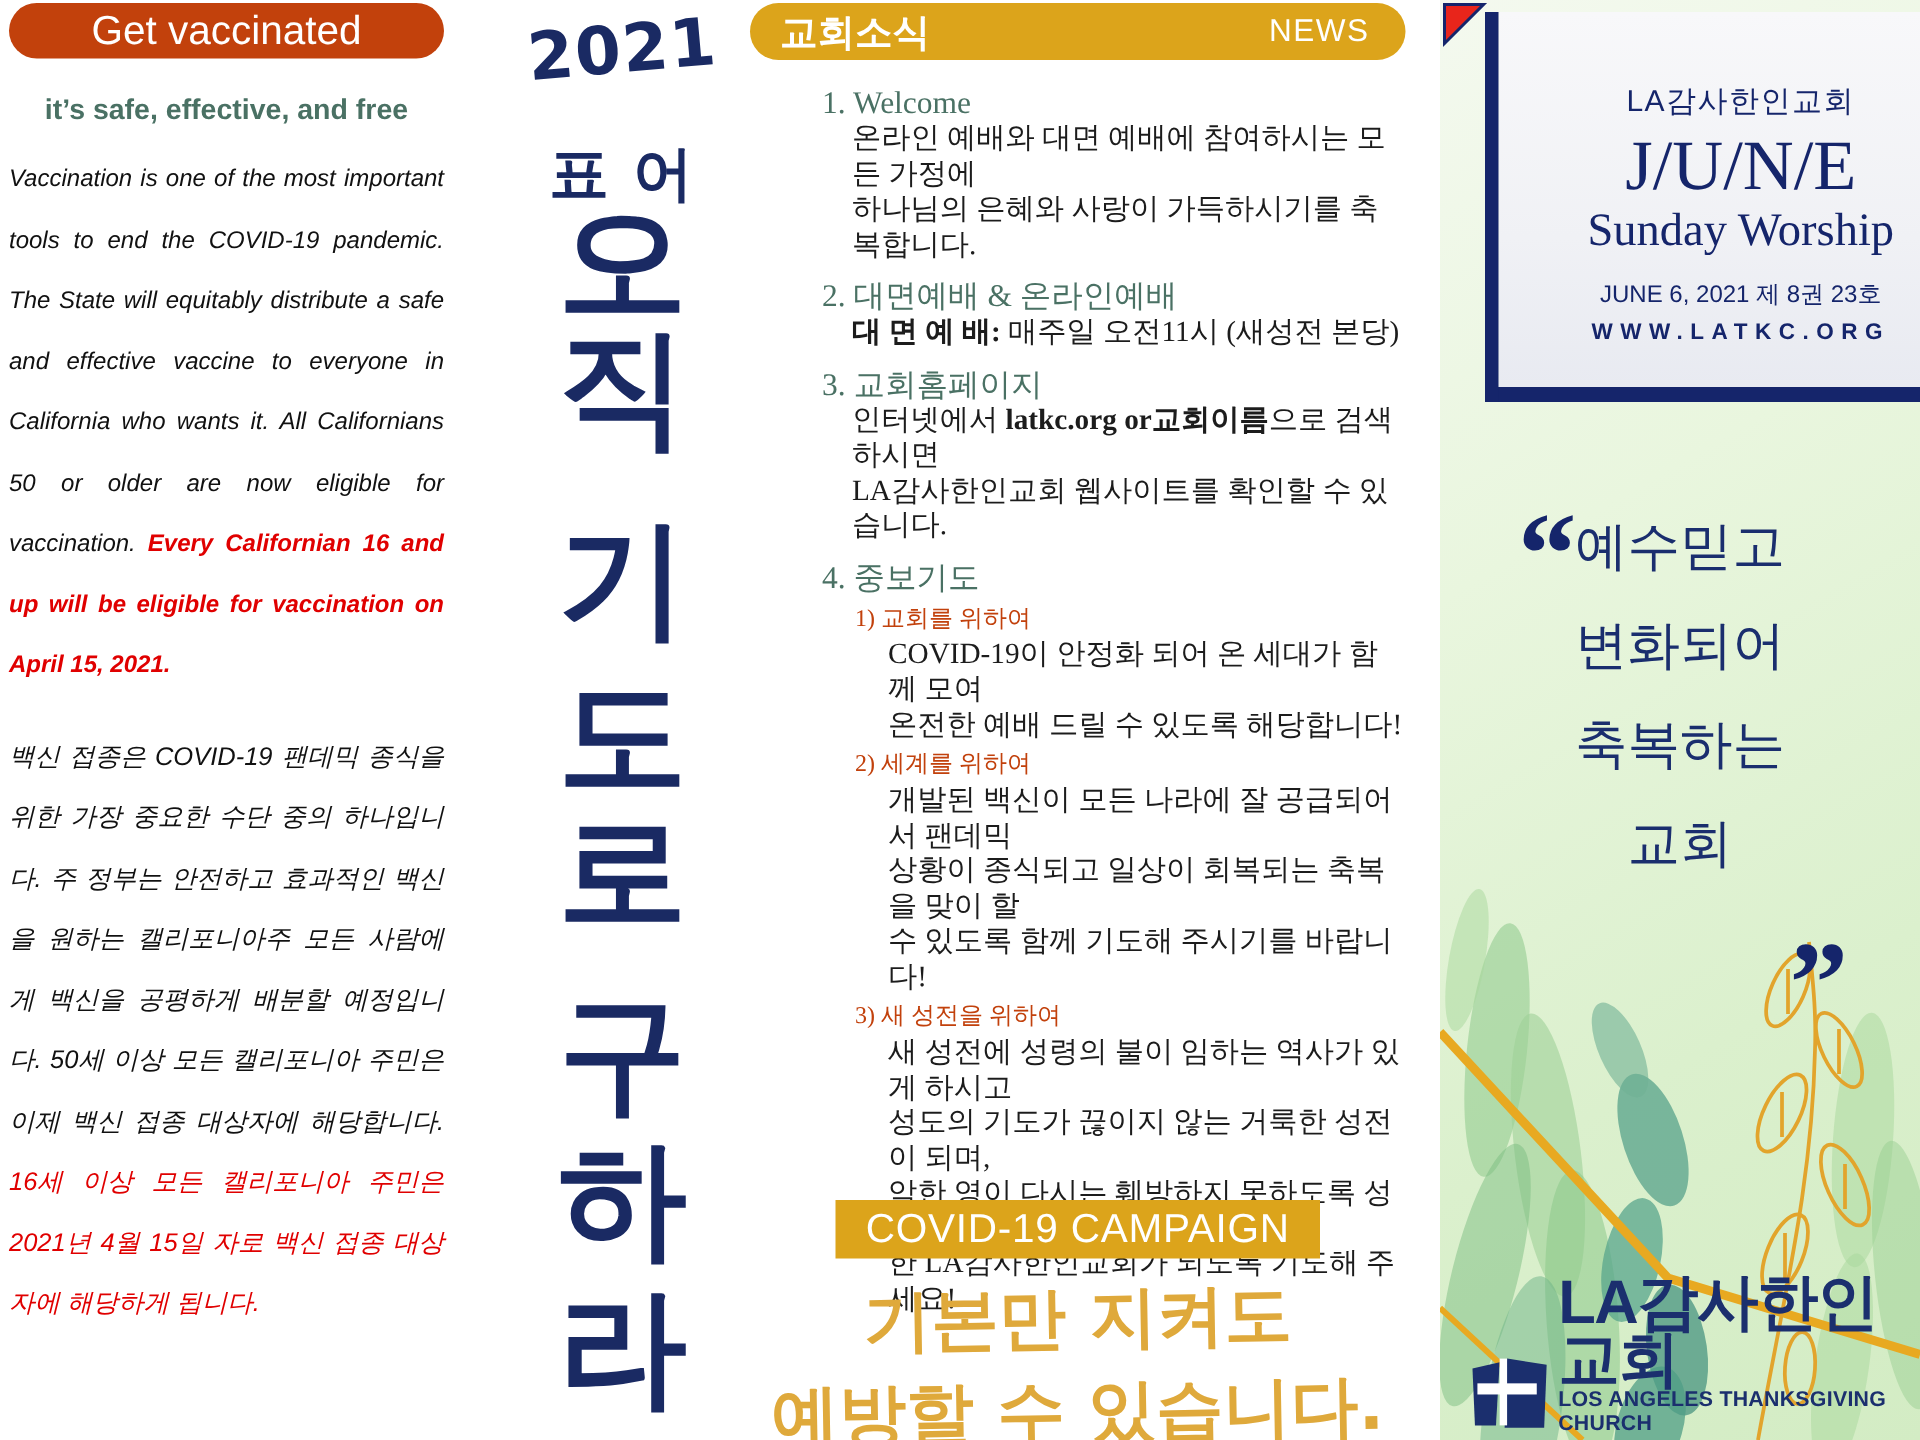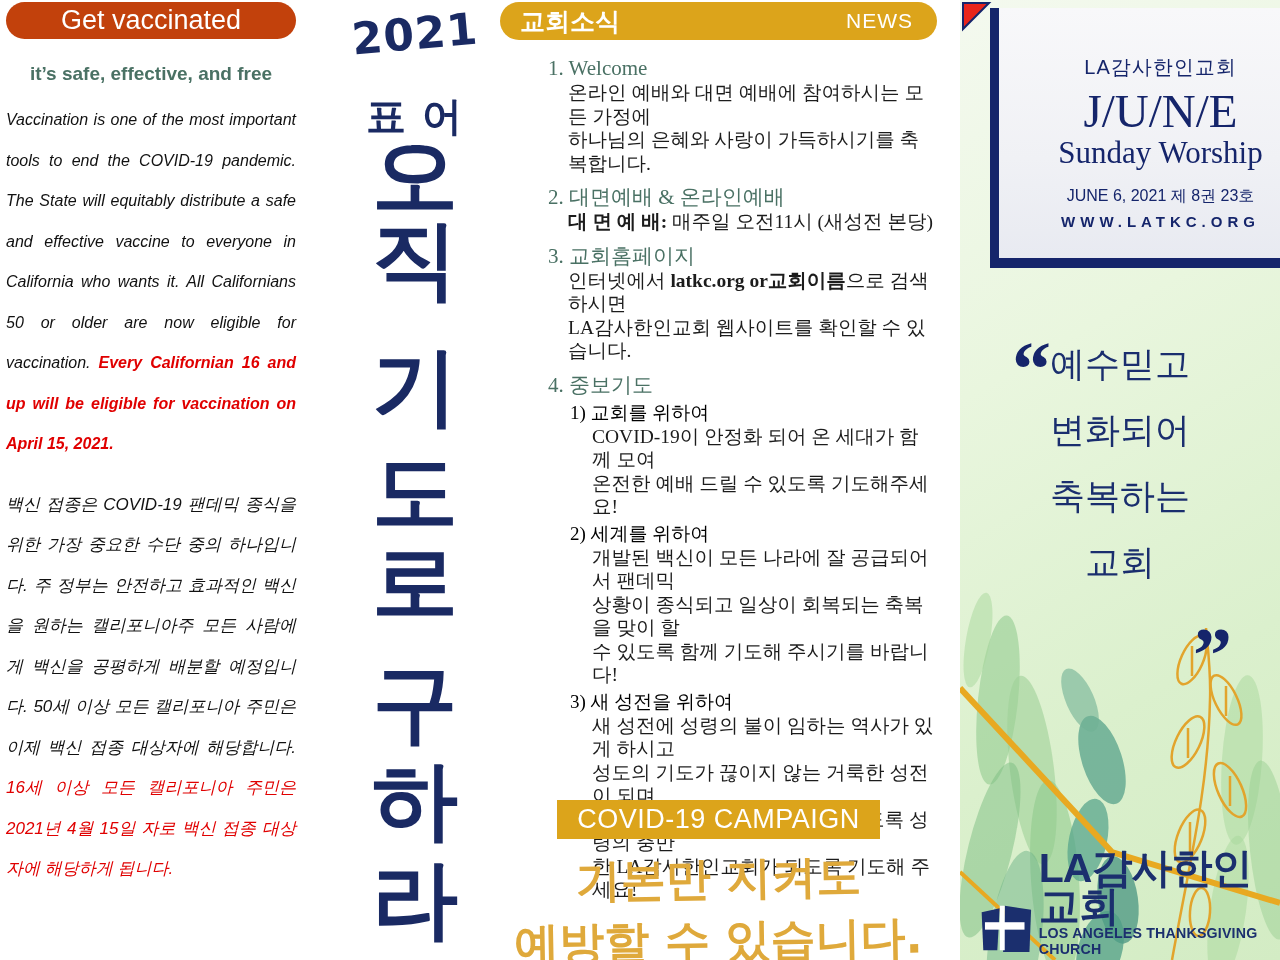--- a/index.html
+++ b/index.html
@@ -29,21 +29,21 @@
 
   
   .panel-news{position:absolute;left:500px;top:2px;width:437px;}
   .pill-news{background:#DCA41B;border-radius:19px;height:38px;display:flex;
              justify-content:space-between;align-items:center;padding:0 24px 0 20px;box-sizing:border-box;}
   .pill-news .hk{color:#fff;font-weight:bold;font-size:25px;}
   .pill-news .he{color:#fff;font-size:21px;letter-spacing:1px;}
   .news-list{margin-top:16px;font-family:"Liberation Serif","DejaVu Serif",serif;margin-left:48px;}
   .n-title{color:#4A7164;font-size:21px;margin-top:10px;line-height:25px;}
   .n-body{color:#1c1c1c;font-size:19.5px;line-height:23.5px;padding-left:20px;}
-  .n-sub-title{color:#000000;font-size:19px;line-height:24px;padding-left:22px;margin-top:3px;font-family:Liberation Serif, serif;}
+  .n-sub-title{color:#c2410c;font-size:16px;line-height:24px;padding-left:22px;margin-top:3px;font-family:Liberation Serif, serif;}
   .n-sub-body{color:#1c1c1c;font-size:19.5px;line-height:23.5px;padding-left:44px;}
   .n-body b,.n-sub-body b{font-weight:bold;}
 
   
   .campaign{position:absolute;left:500px;top:800px;width:437px;text-align:center;}
   .campaign-badge{display:inline-block;background:#DCA41B;color:#ffffff;font-weight:normal;
                   font-size:27px;padding:4px 20px;letter-spacing:0.5px;}
   .campaign-l1{color:#DFA93B;font-weight:bold;font-size:45px;margin-top:10px;
                font-family:"DejaVu Sans",sans-serif;transform:rotate(-1deg);}
   .campaign-l2{color:#DFA93B;font-weight:bold;font-size:45px;margin-top:2px;
@@ -115,21 +115,21 @@
     <div class="n-title">2. 대면예배 &amp; 온라인예배</div>
     <div class="n-body"><b>대 면 예 배:</b><span> 매주일 오전11시   (새성전 본당)</span></div>
 
     <div class="n-title">3. 교회홈페이지</div>
     <div class="n-body"><span>인터넷에서 </span><b>latkc.org or교회이름</b><span>으로 검색하시면</span></div>
     <div class="n-body">LA감사한인교회 웹사이트를 확인할 수 있습니다.</div>
 
     <div class="n-title">4. 중보기도</div>
     <div class="n-sub-title">1) 교회를 위하여</div>
     <div class="n-sub-body">COVID-19이 안정화 되어 온 세대가 함께 모여</div>
-    <div class="n-sub-body">온전한 예배 드릴 수 있도록 기도해주세요!</div>
+    <div class="n-sub-body">온전한 예배 드릴 수 있도록 해당합니다!</div>
     <div class="n-sub-title">2) 세계를 위하여</div>
     <div class="n-sub-body">개발된 백신이 모든 나라에 잘 공급되어서 팬데믹</div>
     <div class="n-sub-body">상황이 종식되고 일상이 회복되는 축복을 맞이 할</div>
     <div class="n-sub-body">수 있도록 함께 기도해 주시기를 바랍니다!</div>
     <div class="n-sub-title">3) 새 성전을 위하여</div>
     <div class="n-sub-body">새 성전에 성령의 불이 임하는 역사가 있게 하시고</div>
     <div class="n-sub-body">성도의 기도가 끊이지 않는 거룩한 성전이 되며,</div>
     <div class="n-sub-body">악한 영이 다시는 훼방하지 못하도록 성령의 충만</div>
     <div class="n-sub-body">한 LA감사한인교회가 되도록 기도해 주세요!</div>
   </div>

